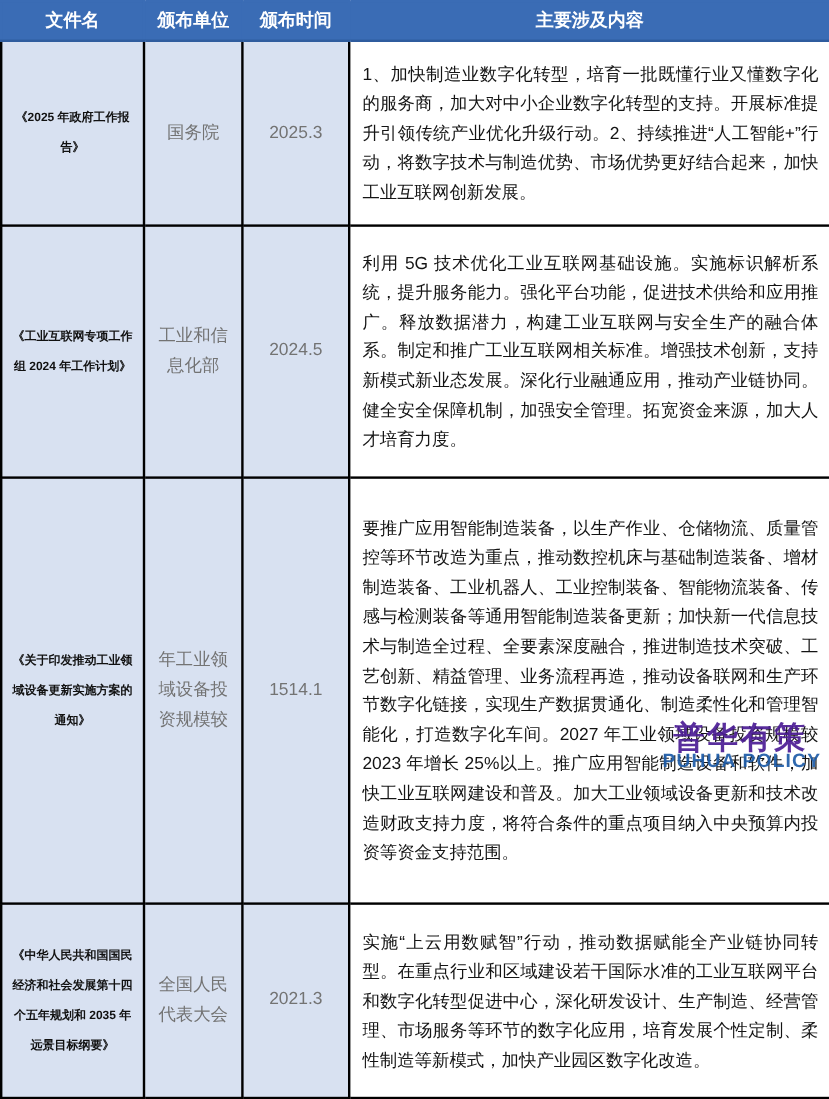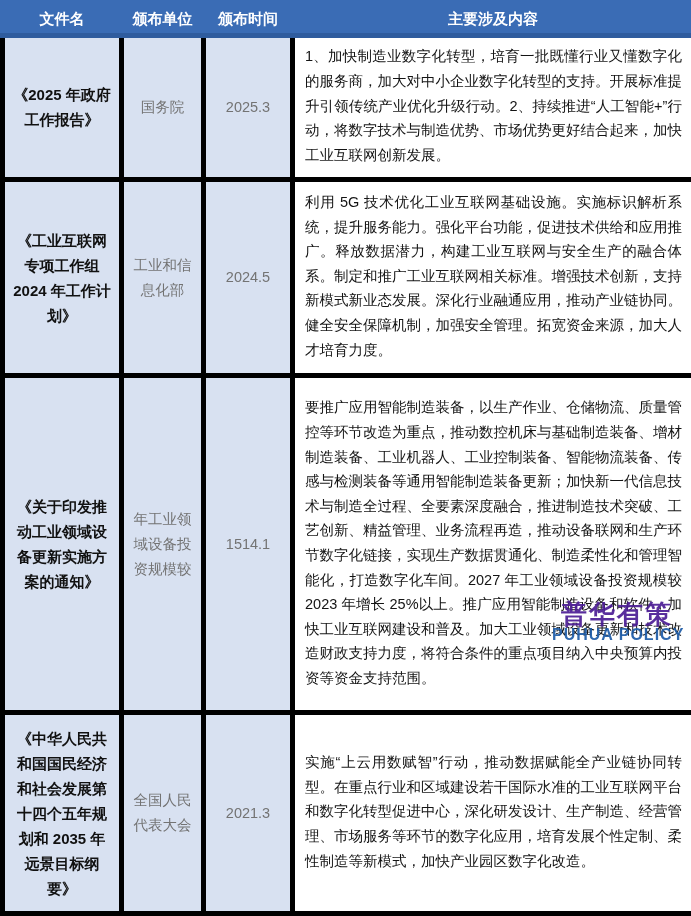--- a/index.html
+++ b/index.html
@@ -17,21 +17,21 @@
   }
   table.doc-table {
     width: 691px;
     height: 916px;
     border-collapse: collapse;
     table-layout: fixed;
     background: #ffffff;
   }
   .doc-table th,
   .doc-table td {
-    border: 5px solid #000000;
+    border: 2px solid #000000;
     box-sizing: border-box;
   }
   .doc-table thead th {
     background: #3A6CB5;
     color: #ffffff;
     font-size: 15px;
     font-weight: bold;
     height: 33px;
     padding: 2px 4px;
     border-color: #3A6CB5;
@@ -41,31 +41,31 @@
     background: #D8E1F1;
     text-align: center;
     vertical-align: middle;
     font-size: 14.5px;
     line-height: 25px;
     color: #737373;
     padding: 4px 7px;
   }
   td.name {
     font-weight: bold;
-    font-size: 15px;
+    font-size: 10px;
     color: #111111;
   }
   td.content {
     background: #ffffff;
     font-size: 14.5px;
     line-height: 24.6px;
     color: #141414;
     text-align: justify;
     vertical-align: middle;
-    padding: 2px 9px 5px 10px;
+    padding: 7px 9px 5px 10px;
     margin-top: 46px;
   }
   tr.r1 { height: 127px; }
   tr.r2 { height: 172px; }
   tr.r3 { height: 316px; }
   tr.r4 { height: 124px; }
   tr.r5 { height: 144px; }
   .doc-table { border-bottom: 2px solid #4A7CC0; }
 
   .watermark {

